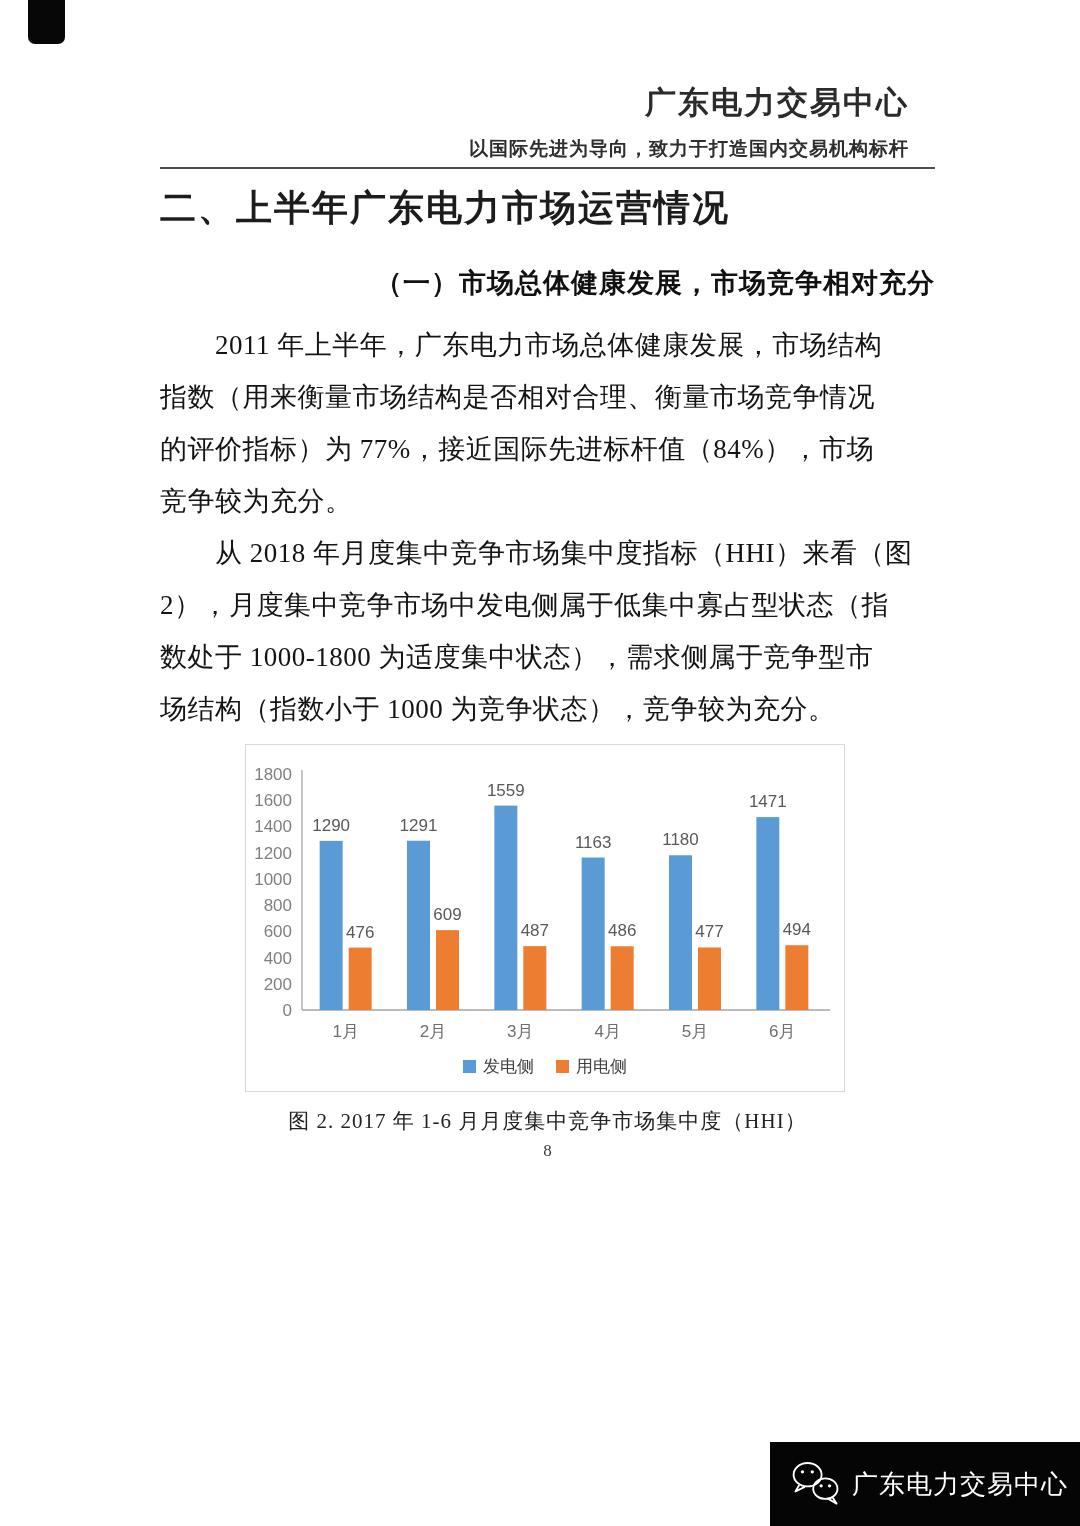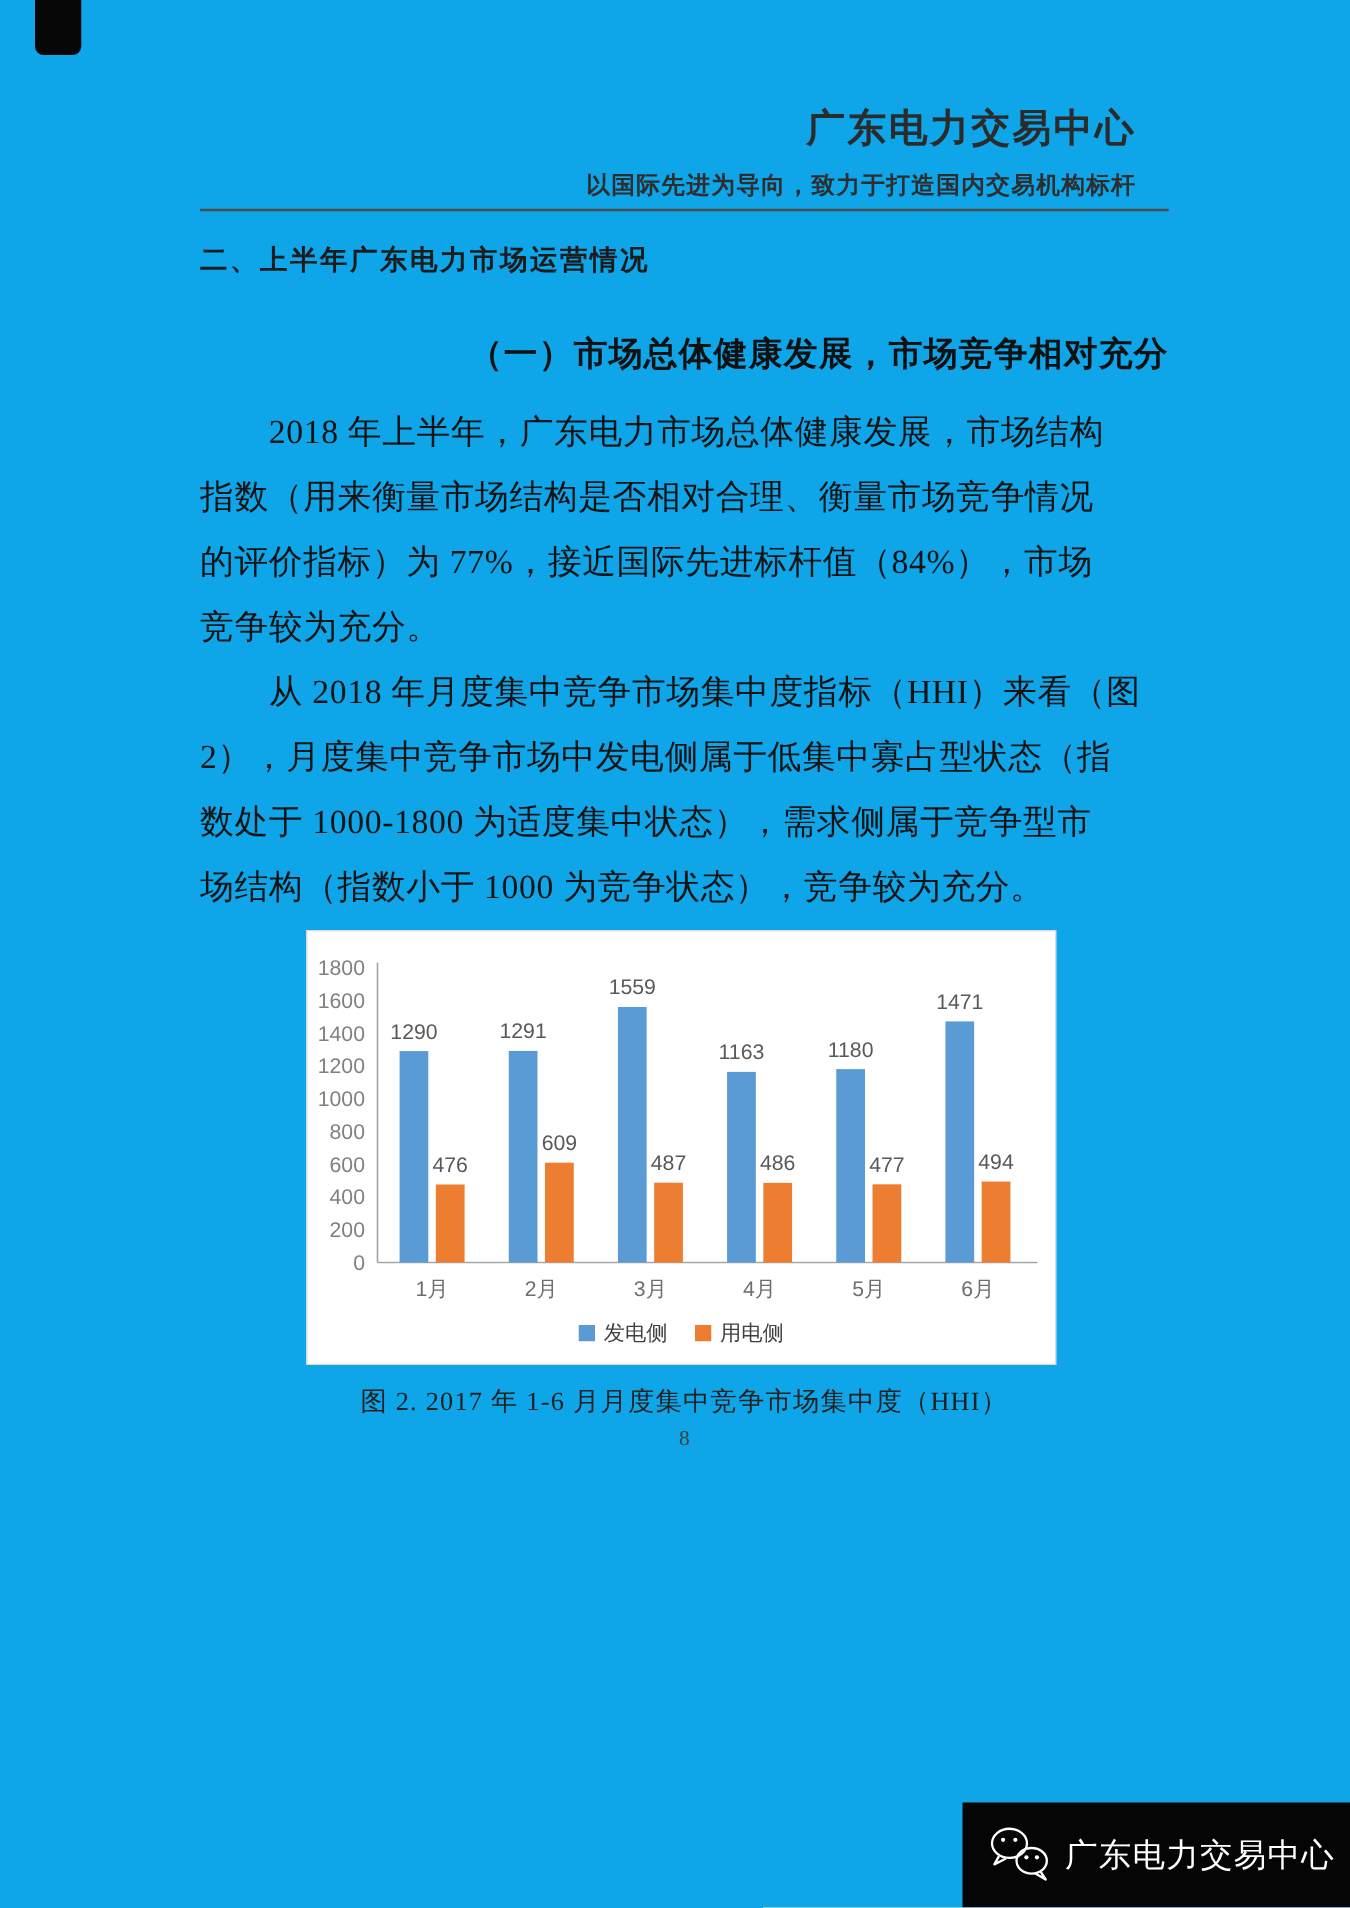--- a/index.html
+++ b/index.html
@@ -1,32 +1,32 @@
 <!DOCTYPE html>
 <html><head>
 <meta charset="utf-8">
 <style>
   * { margin:0; padding:0; box-sizing:border-box; }
   html,body { background:#e9e9e9; }
   .page {
     position:relative; width:1080px; height:1526px; margin:0 auto;
-    background:#0ea5e9; overflow:hidden;
+    background:#ffffff; overflow:hidden;
     font-family:"Liberation Serif","DejaVu Serif",serif; color:#1f1f1f;
   }
   .content { padding:86px 145px 0 160px; }
 
   
   .hdr { text-align:right; padding-right:26px; }
   .hdr-title { font-size:31px; font-weight:bold; color:#2b2b2b; letter-spacing:2px; line-height:34px; }
   .hdr-sub { font-size:15px; color:#3f3f3f; letter-spacing:2.5px; line-height:22px; margin-top:2px; }
   .hdr-tag { font-size:19px; color:#2e2e2e; letter-spacing:1px; line-height:26px; margin-top:16px; font-weight:700; }
   .hdr-rule { border-bottom:2px solid #4d4d4d; margin-top:5px; }
 
   
-  .h1 { margin-top:21px; font-size:22px; font-weight:bold; color:#1c1c1c; letter-spacing:2px; line-height:36px; }
+  .h1 { margin-top:21px; font-size:36px; font-weight:bold; color:#1c1c1c; letter-spacing:2px; line-height:36px; }
   .h2 { margin-top:40px; padding-left:70px; font-size:27px; font-weight:bold; color:#111; letter-spacing:1px; line-height:34px;text-align:right; }
 
   
   .para { font-size:27px; line-height:52px; color:#141414; white-space:pre-line; letter-spacing:0.5px; }
   .para.p1 { margin-top:19px; }
   .para.p3 { margin-top:42px; line-height:54px; }
 
   
   .chart-box { margin-top:9px; margin-left:85px; width:600px; height:348px;
                border:1px solid #d9d9d9; background:#fff; }
@@ -54,21 +54,21 @@
 
     <div class="hdr">
       <div class="hdr-title">广东电力交易中心</div>
       <div class="hdr-tag">以国际先进为导向，致力于打造国内交易机构标杆</div>
     </div>
     <div class="hdr-rule"></div>
 
     <div class="h1">二、上半年广东电力市场运营情况</div>
     <div class="h2">（一）市场总体健康发展，市场竞争相对充分</div>
 
-    <div class="para p1">　　2018 年上半年，广东电力市场总体健康发展，市场结构
+    <div class="para p1">　　2011 年上半年，广东电力市场总体健康发展，市场结构
 指数（用来衡量市场结构是否相对合理、衡量市场竞争情况
 的评价指标）为 77%，接近国际先进标杆值（84%），市场
 竞争较为充分。</div>
     <div class="para p2">　　从 2018 年月度集中竞争市场集中度指标（HHI）来看（图
 2），月度集中竞争市场中发电侧属于低集中寡占型状态（指
 数处于 1000-1800 为适度集中状态），需求侧属于竞争型市
 场结构（指数小于 1000 为竞争状态），竞争较为充分。</div>
 
     <div class="chart-box">
       <svg id="chart-svg" width="598" height="346" viewBox="0 0 598 346">

